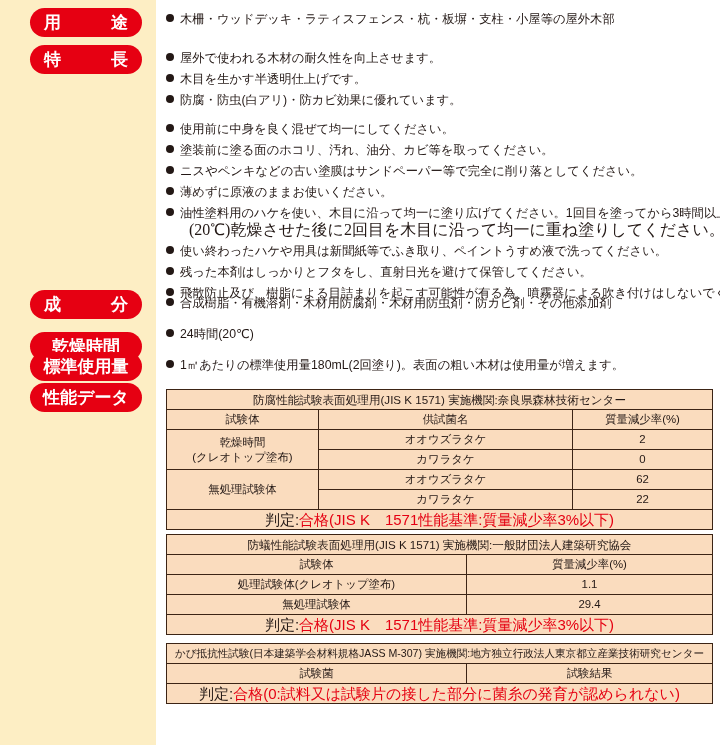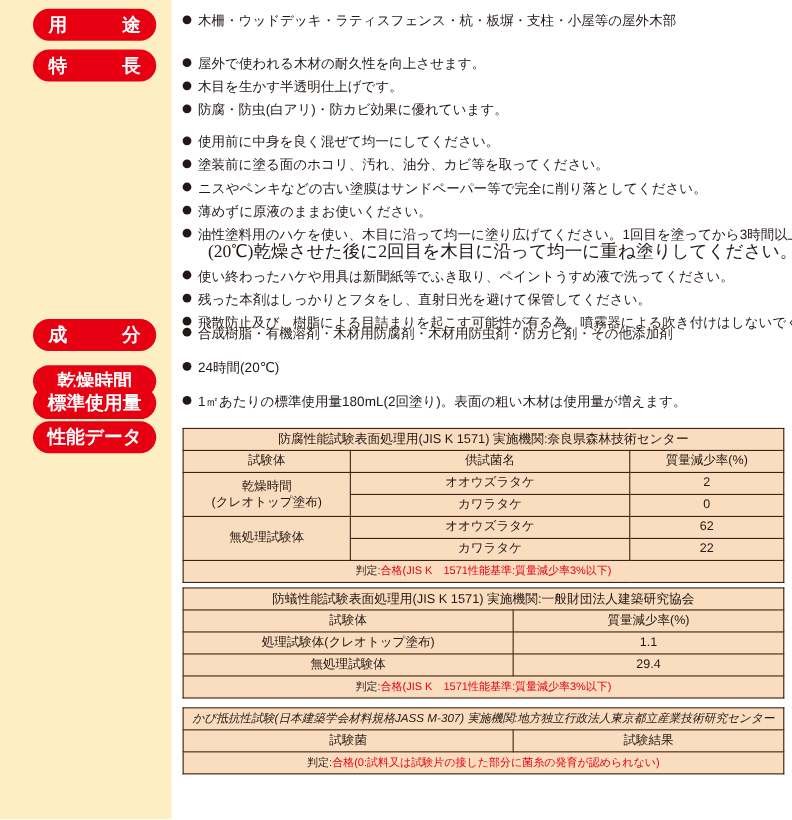--- a/index.html
+++ b/index.html
@@ -102,21 +102,21 @@
     background: #fadcbe;
     color: #231815;
     font-size: 11.4px;
     text-align: center;
     padding: 2px 3px;
     line-height: 15px;
     white-space: nowrap;
     margin-top: 24px;
   }
   .ptable td.title { font-size: 11.6px; }
-  .ptable td.verdict { font-size: 10px; }
+  .ptable td.verdict { font-size: 15px; }
   .red { color: #e50012; }
   .sci {
     font-style: italic;
     font-size: 10.4px;
     line-height: 13px;
   }
   .sci .nbrc { font-style: normal; font-weight: bold; }
   .tall { line-height: 16px; }
 </style>
 </head>
@@ -239,21 +239,21 @@
     </tbody>
   </table>
 
   <table class="ptable" style="top:643px;">
     <colgroup>
         <col style="width:300px">
         <col style="width:246px">
       </colgroup>
     <tbody>
       <tr>
-        <td class="title" colspan="2" style="font-size:10.6px;font-style:italic;">かび抵抗性試験(日本建築学会材料規格JASS M-307) 実施機関:地方独立行政法人東京都立産業技術研究センター</td>
+        <td class="title" colspan="2" style="font-size:10.6px;">かび抵抗性試験(日本建築学会材料規格JASS M-307) 実施機関:地方独立行政法人東京都立産業技術研究センター</td>
       </tr>
       <tr>
         <td>試験菌</td>
         <td>試験結果</td>
       </tr>
       <tr>
         <td class="verdict" colspan="2"><span>判定:</span><span class="red">合格(0:試料又は試験片の接した部分に菌糸の発育が認められない)</span></td>
       </tr>
     </tbody>
   </table>

